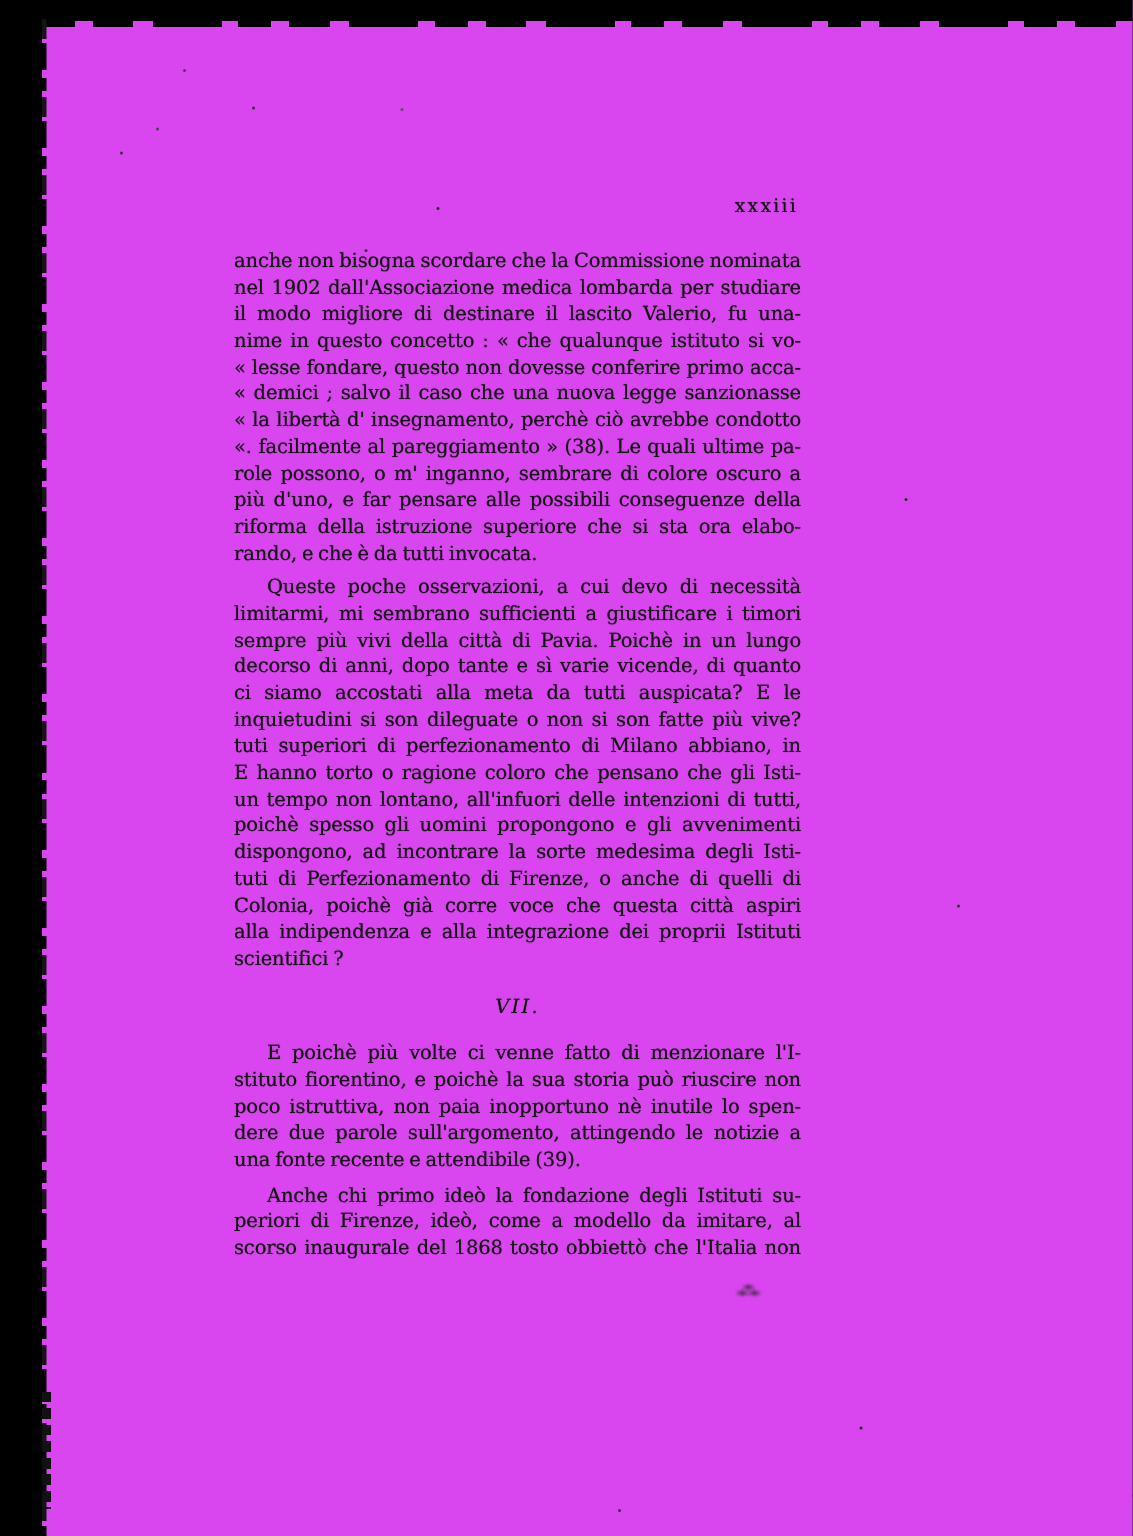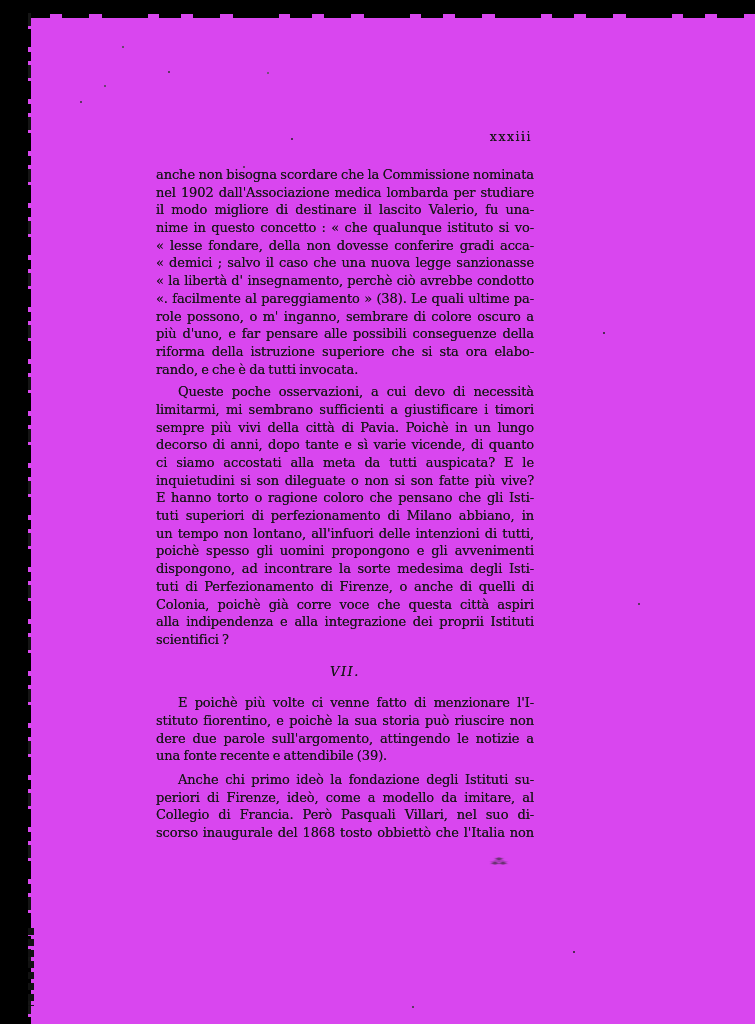--- a/index.html
+++ b/index.html
@@ -63,55 +63,55 @@
   <div class="specks"></div>
 
   <div class="text-column">
     <div class="folio">xxxiii</div>
 
   <div class="paragraph">
         <div class="line"><span>anche non bisogna scordare che la Commissione nominata</span></div>
         <div class="line"><span>nel 1902 dall'Associazione medica lombarda per studiare</span></div>
         <div class="line"><span>il modo migliore di destinare il lascito Valerio, fu una-</span></div>
         <div class="line"><span>nime in questo concetto : « che qualunque istituto si vo-</span></div>
-        <div class="line"><span>« lesse fondare, della non dovesse conferire gradi acca-</span></div>
+        <div class="line"><span>« lesse fondare, questo non dovesse conferire primo acca-</span></div>
         <div class="line"><span>« demici ; </span><span class="it">salvo il caso che una nuova legge sanzionasse</span></div>
         <div class="line"><span>« </span><span class="it">la libertà d' insegnamento, perchè ciò avrebbe condotto</span></div>
         <div class="line"><span>«. </span><span class="it">facilmente al pareggiamento »</span><span> (38). Le quali ultime pa-</span></div>
         <div class="line"><span>role possono, o m' inganno, sembrare di colore oscuro a</span></div>
         <div class="line"><span>più d'uno, e far pensare alle possibili conseguenze della</span></div>
         <div class="line"><span>riforma della istruzione superiore che si sta ora elabo-</span></div>
         <div class="line last"><span>rando, e che è da tutti invocata.</span></div>
       </div>
       <div class="paragraph">
         <div class="line indent"><span>Queste poche osservazioni, a cui devo di necessità</span></div>
         <div class="line"><span>limitarmi, mi sembrano sufficienti a giustificare i timori</span></div>
         <div class="line"><span>sempre più vivi della città di Pavia. Poichè in un lungo</span></div>
         <div class="line"><span>decorso di anni, dopo tante e sì varie vicende, di quanto</span></div>
         <div class="line"><span>ci siamo accostati alla meta da tutti auspicata? E le</span></div>
         <div class="line"><span>inquietudini si son dileguate o non si son fatte più vive?</span></div>
+        <div class="line"><span>tuti superiori di perfezionamento di Milano abbiano, in</span></div>
         <div class="line"><span>E hanno torto o ragione coloro che pensano che gli Isti-</span></div>
-        <div class="line"><span>tuti superiori di perfezionamento di Milano abbiano, in</span></div>
         <div class="line"><span>un tempo non lontano, all'infuori delle intenzioni di tutti,</span></div>
         <div class="line"><span>poichè spesso gli uomini propongono e gli avvenimenti</span></div>
         <div class="line"><span>dispongono, ad incontrare la sorte medesima degli Isti-</span></div>
         <div class="line"><span>tuti di Perfezionamento di Firenze, o anche di quelli di</span></div>
         <div class="line"><span>Colonia, poichè già corre voce che questa città aspiri</span></div>
         <div class="line"><span>alla indipendenza e alla integrazione dei proprii Istituti</span></div>
         <div class="line last"><span>scientifici ?</span></div>
       </div>
       <div class="heading">VII.</div>
       <div class="paragraph">
         <div class="line indent"><span>E poichè più volte ci venne fatto di menzionare l'I-</span></div>
         <div class="line"><span>stituto fiorentino, e poichè la sua storia può riuscire non</span></div>
+        <div class="line"><span>poco istruttiva, non paia inopportuno nè inutile lo spen-</span></div>
         <div class="line"><span>dere due parole sull'argomento, attingendo le notizie a</span></div>
         <div class="line last"><span>una fonte recente e attendibile (39).</span></div>
       </div>
       <div class="paragraph">
         <div class="line indent"><span>Anche chi primo ideò la fondazione degli Istituti su-</span></div>
         <div class="line"><span>periori di Firenze, ideò, come a modello da imitare, al</span></div>
-        <div class="line"><span>Collegio di Francia. Però Pasquali Villari, nel suo di-</span></div>
         <div class="line"><span>scorso inaugurale del 1868 tosto obbiettò che l'Italia non</span></div>
       </div>
     </div>
 
   <div class="printer-mark">⁂</div>
 </div>
 
 </body></html>

